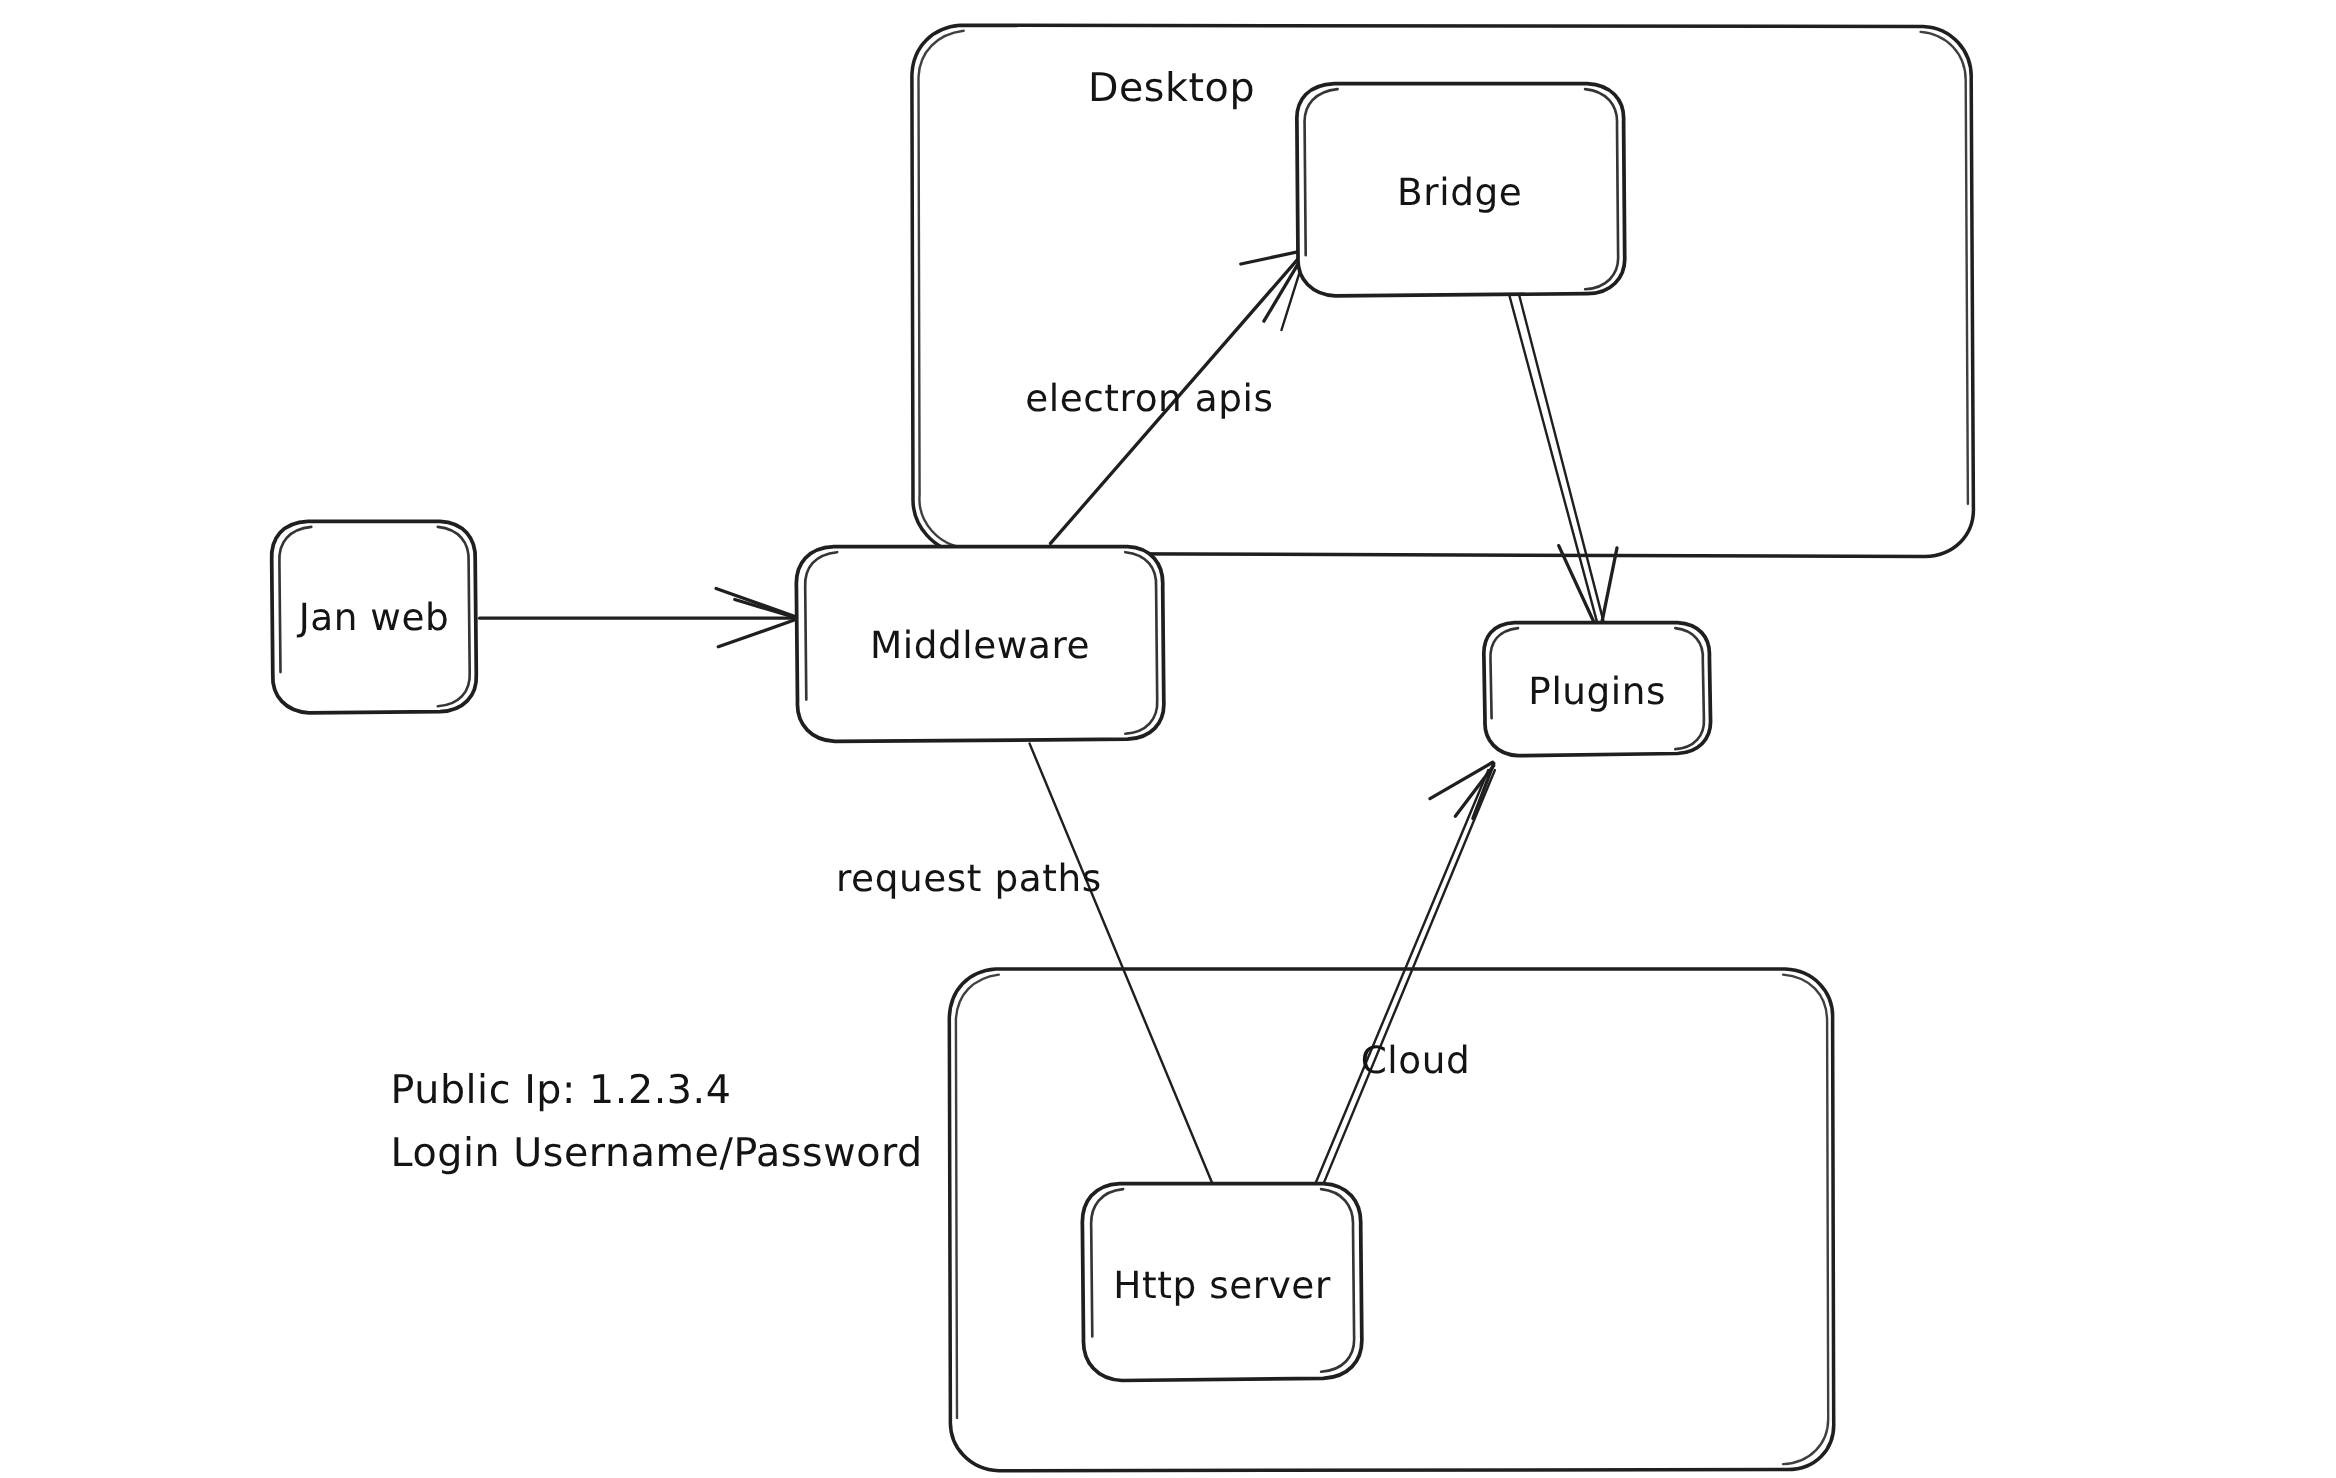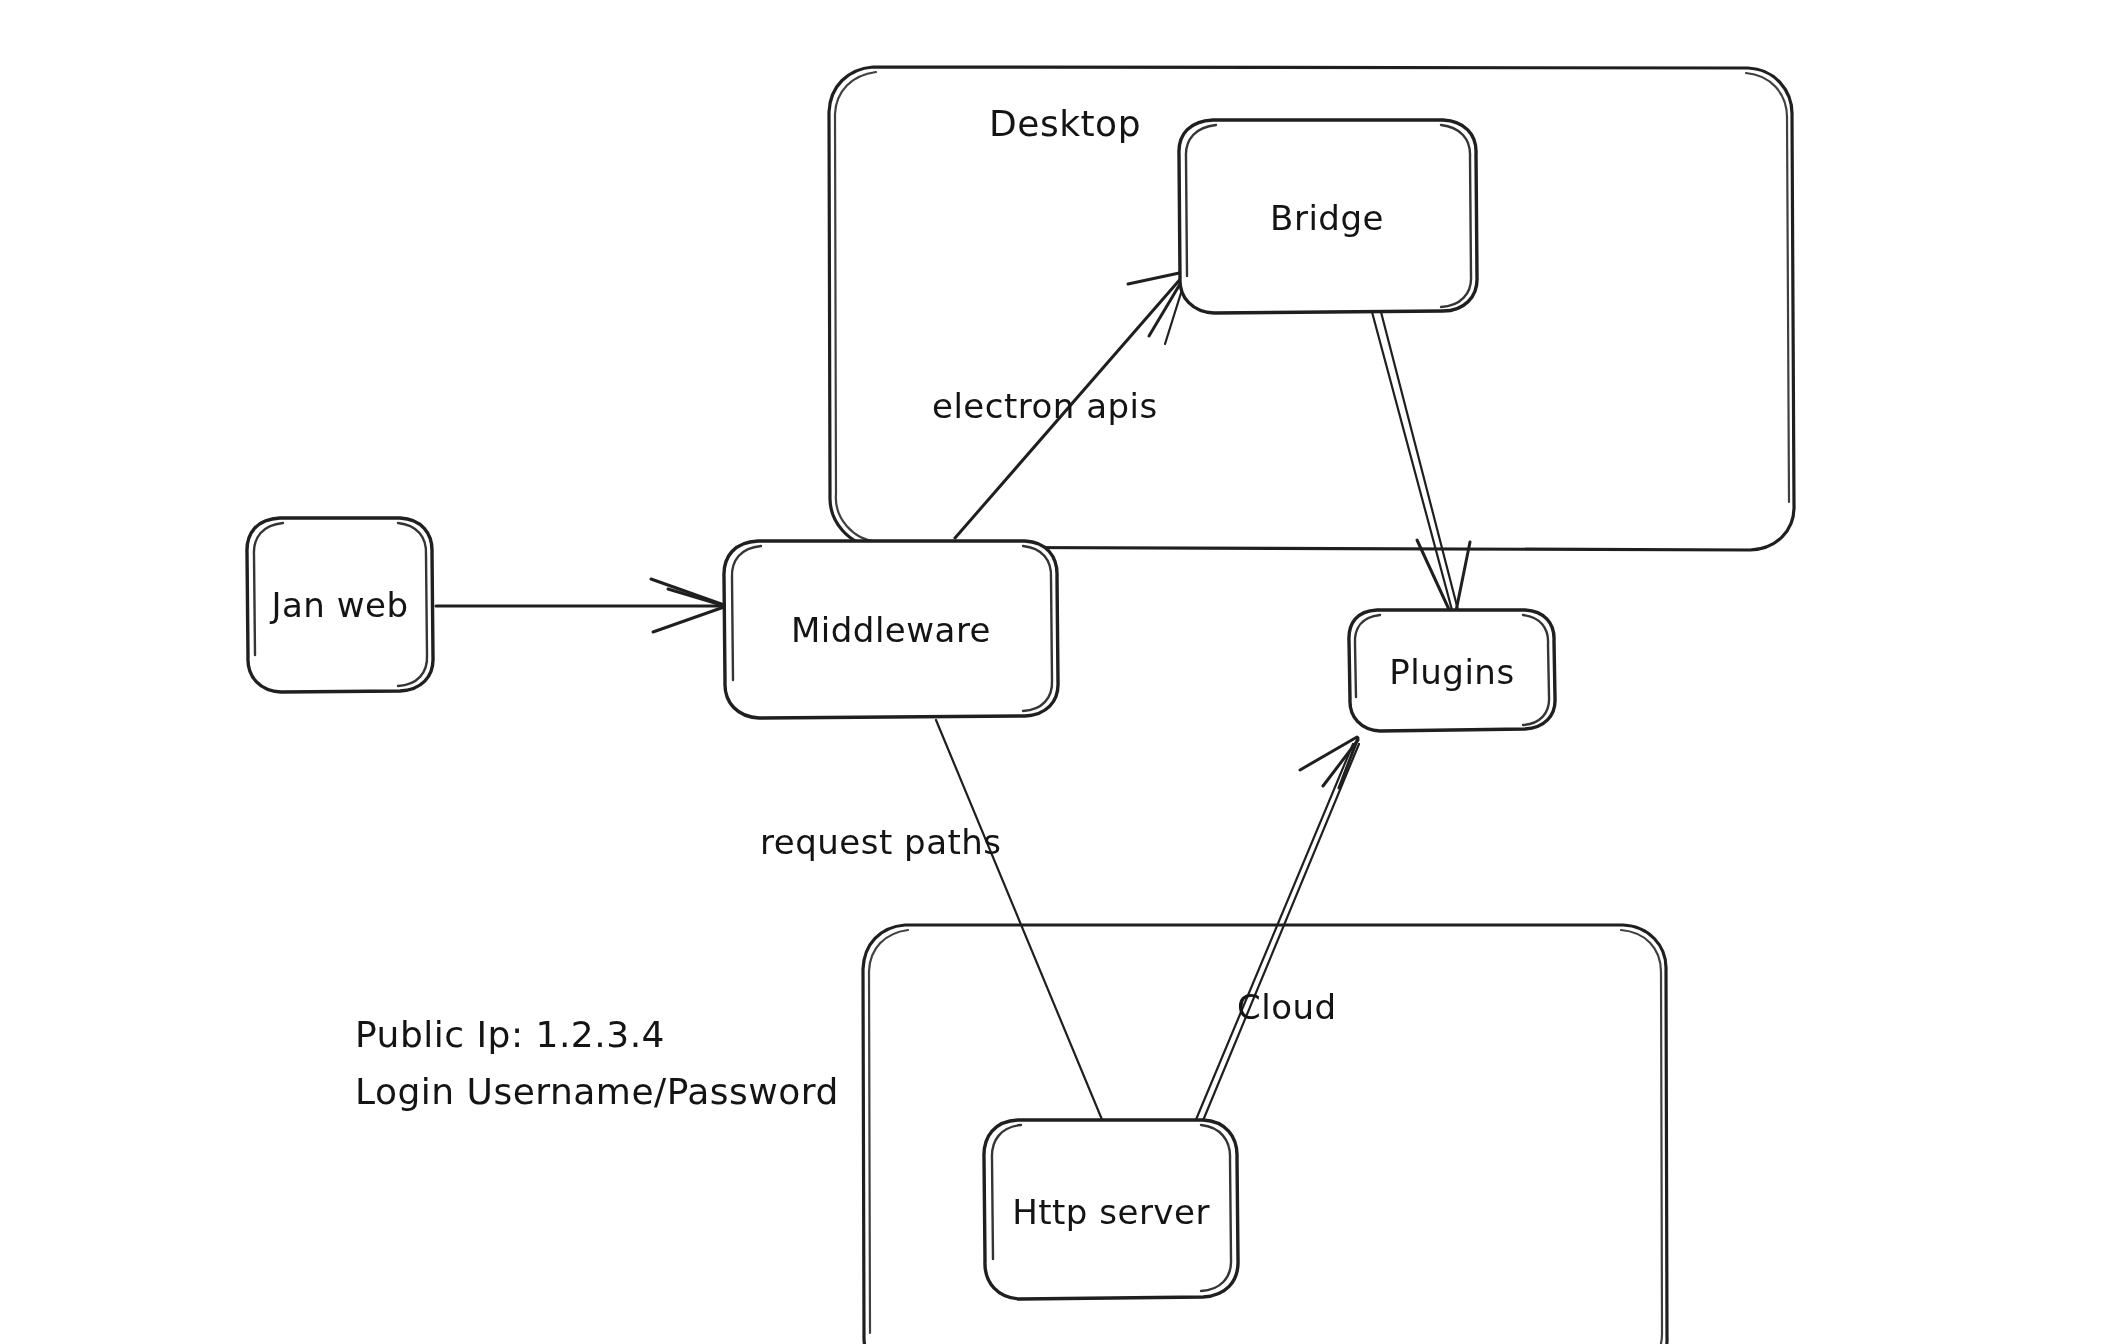--- a/index.html
+++ b/index.html
@@ -11,21 +11,20 @@
     width: 2124px;
     height: 1344px;
     overflow: hidden;
     font-family: "DejaVu Sans", sans-serif;
   }
   #canvas-wrap {
     position: relative;
     width: 2124px;
     height: 1024px;
     background: #ffffff;
-    margin-top: 44px;
   }
   #diagram {
     position: absolute;
     left: 0;
     top: 0;
     width: 2124px;
     height: 1344px;
     display: block;
   }
   .container-stroke {

